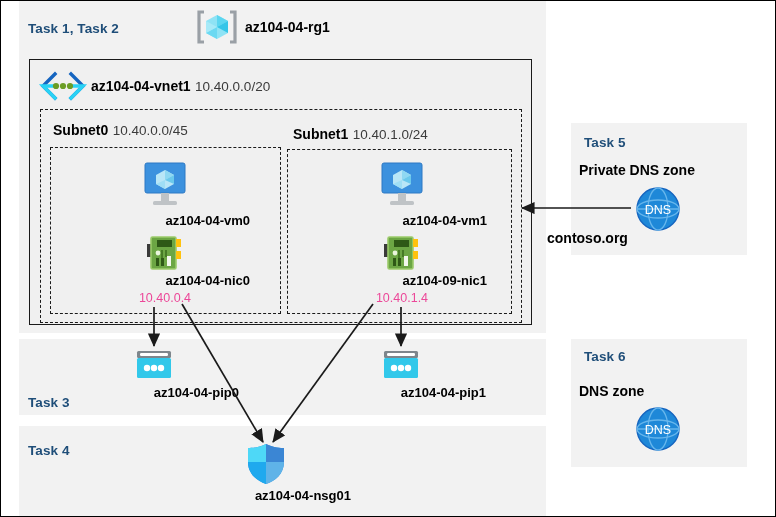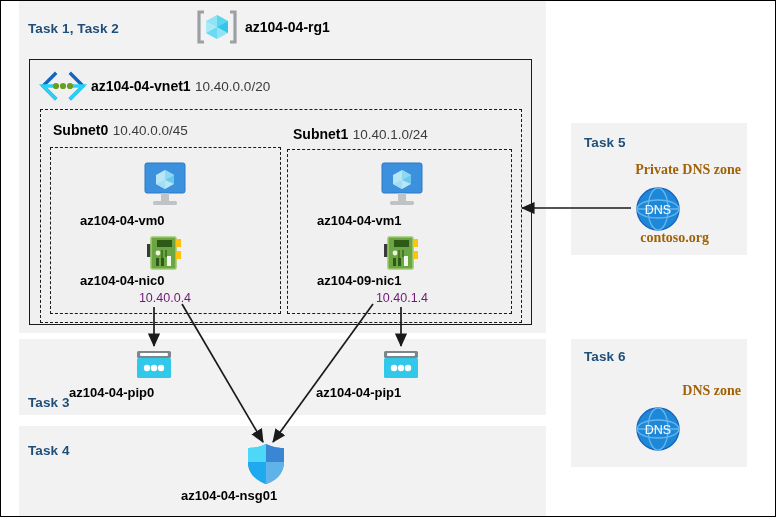--- a/index.html
+++ b/index.html
@@ -14,30 +14,30 @@
   }
   .panel{position:absolute;background:#f2f2f2;box-sizing:border-box;}
   .task-label{
     position:absolute;
     font-size:13.5px;font-weight:bold;color:#1f4e79;
     letter-spacing:.1px;white-space:nowrap;
   }
   .hdr-name{font-size:14px;font-weight:bold;color:#000;white-space:nowrap;text-align:center;}
   .hdr-sub{font-size:13.5px;font-weight:normal;color:#3b3b3b;}
   .node-label{
-    position:absolute;text-align:left;white-space:nowrap;
+    position:absolute;text-align:right;white-space:nowrap;
     font-size:13px;font-weight:bold;color:#000;
   }
   .node-ip{
     position:absolute;text-align:center;white-space:nowrap;
-    font-size:12.5px;font-weight:normal;color:#701a75;
+    font-size:12.5px;font-weight:normal;color:#ec4899;
   }
   .title-bold{
-    position:absolute;text-align:right;white-space:nowrap;
-    font-size:14px;font-weight:bold;color:#a16207;font-family:Liberation Serif, serif;
+    position:absolute;text-align:left;white-space:nowrap;
+    font-size:14px;font-weight:bold;color:#000000;
   }
   .dashbox{position:absolute;border:1.4px dashed #1a1a1a;box-sizing:border-box;}
   .icon{position:absolute;}
   svg{display:block;overflow:visible;}
   #wires{position:absolute;left:0;top:0;width:776px;height:517px;pointer-events:none;}
 </style>
 </head>
 <body>
 
 <div class="panel" style="left:18px;top:0;width:527px;height:332px;"></div>

